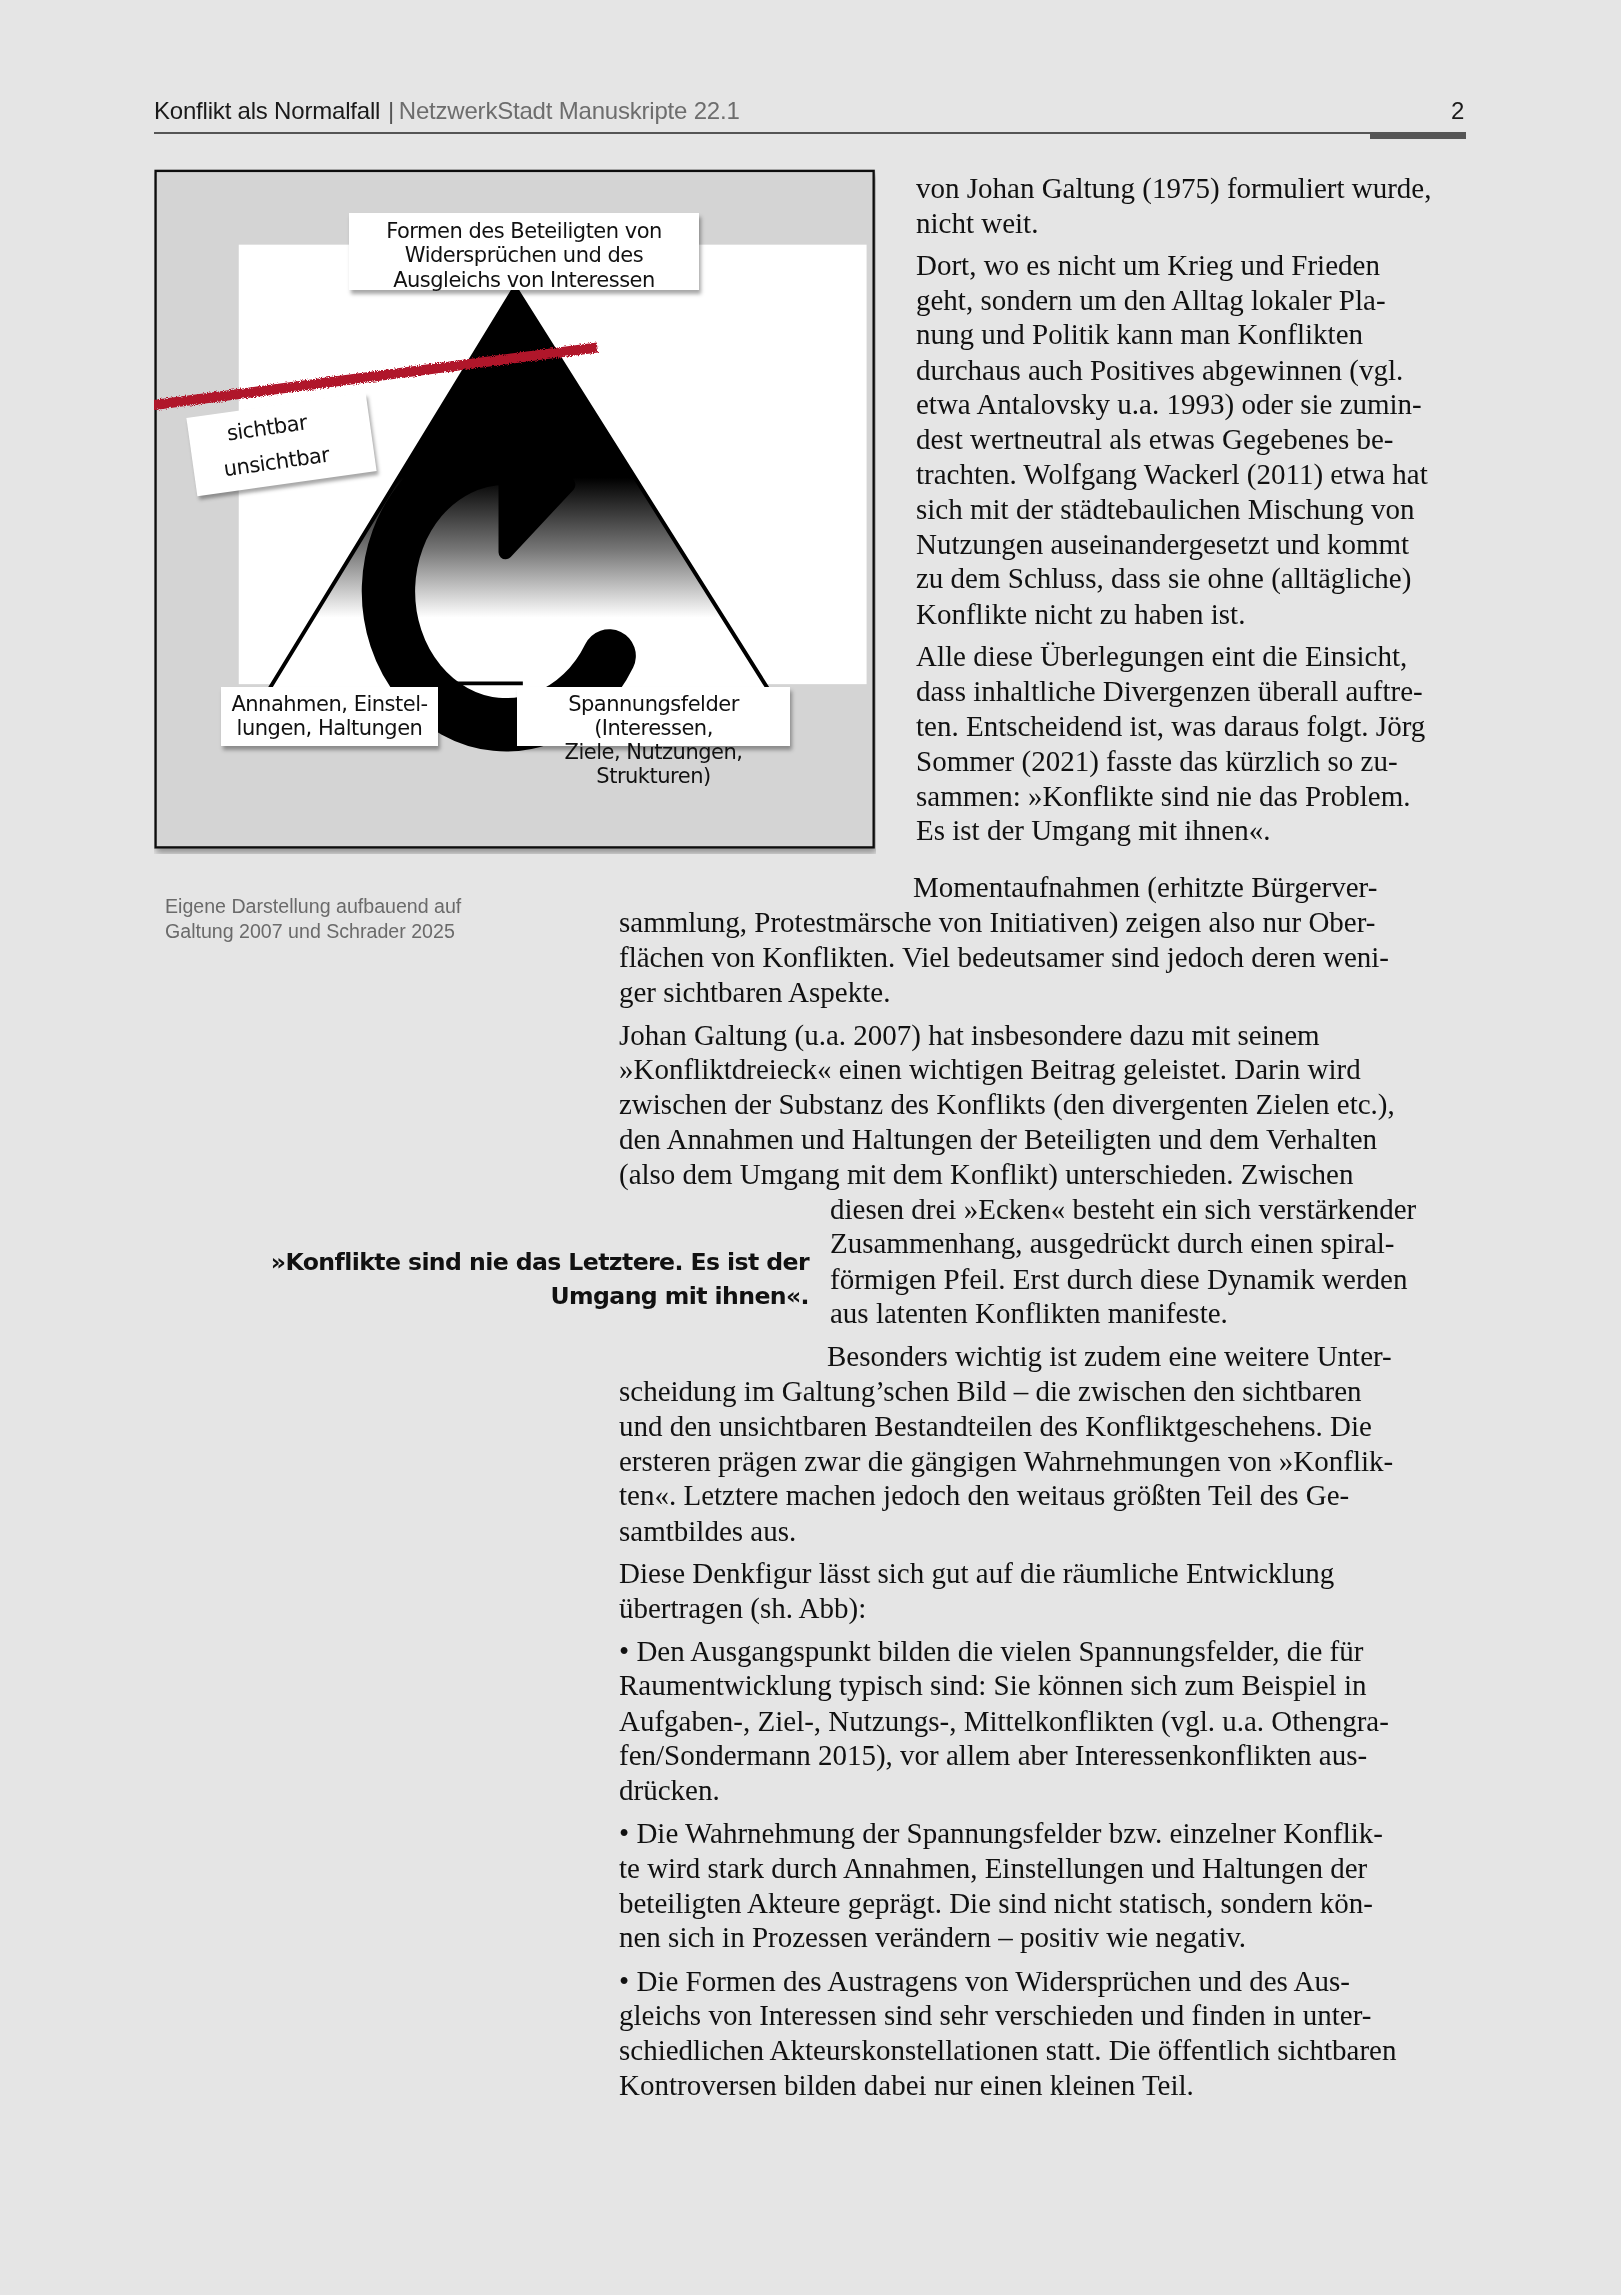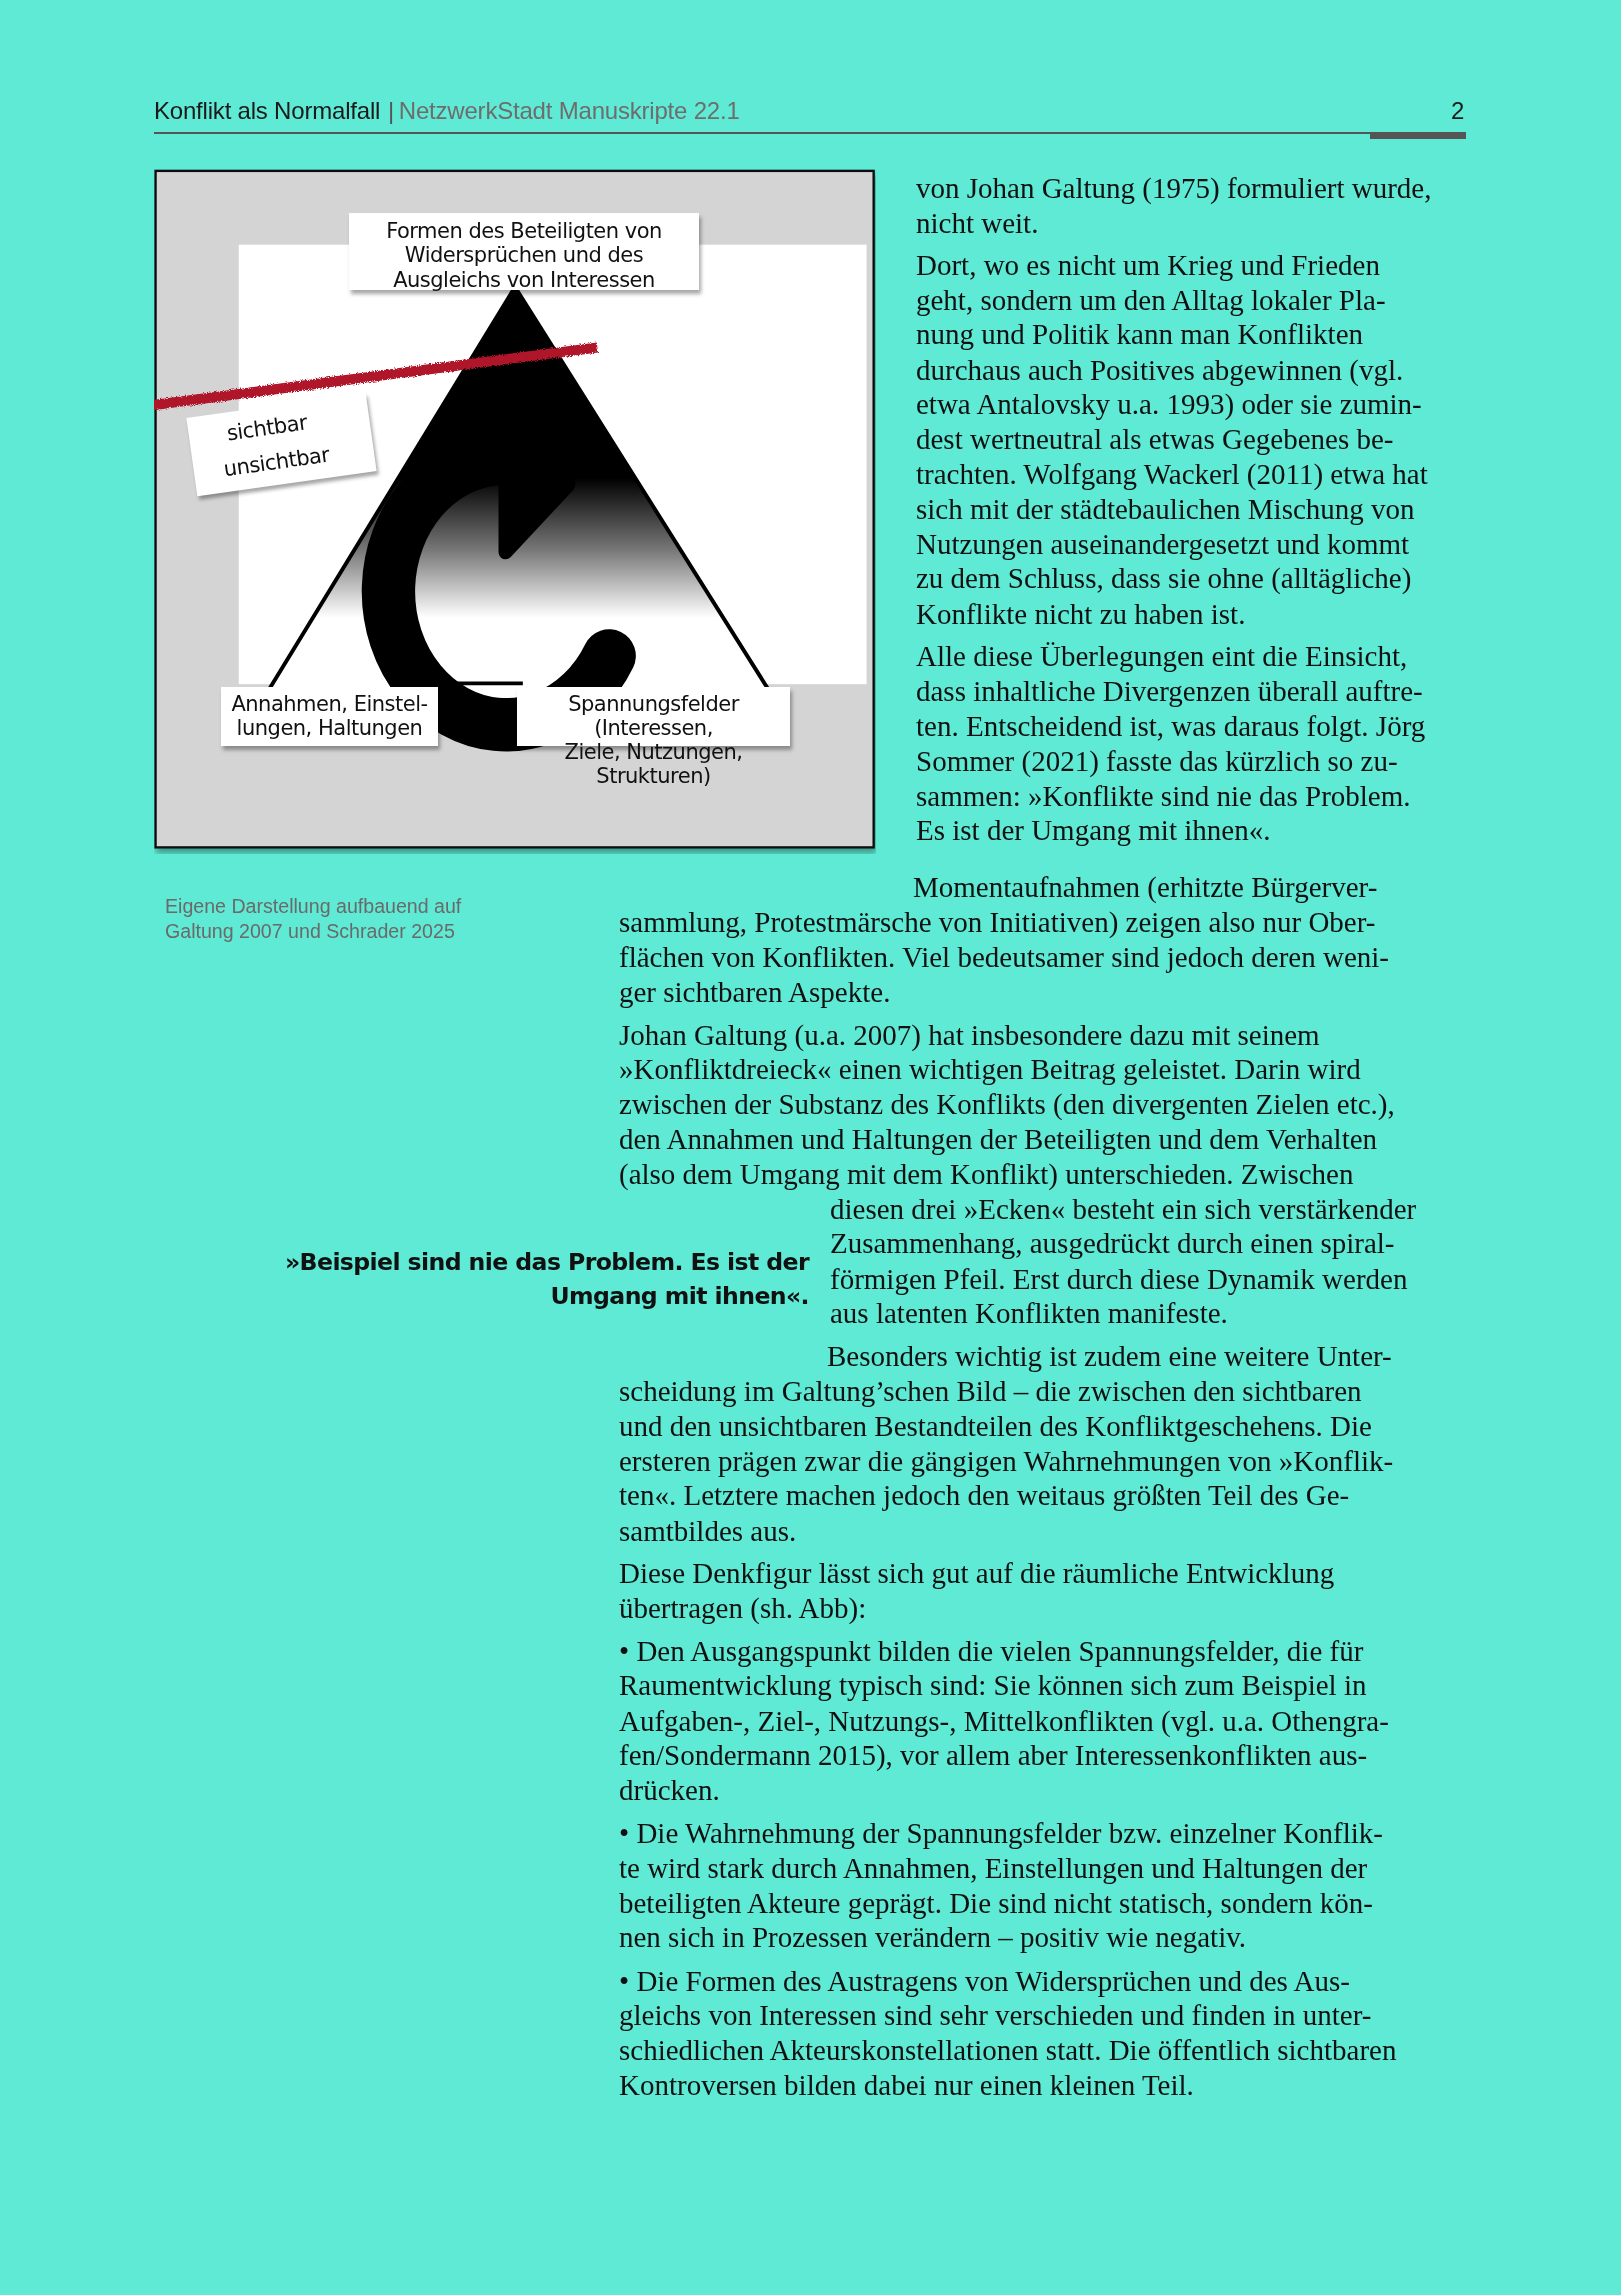--- a/index.html
+++ b/index.html
@@ -1,17 +1,17 @@
 <!DOCTYPE html>
 <html style="font-size:12.6px"><head>
 <meta charset="utf-8">
 <style>
   html, body { margin: 0; padding: 0; background: #ffffff; }
   body { width: 1622px; height: 2295px; position: relative; overflow: hidden; }
-  .page { position: absolute; left: 0; top: 0; width: 1622px; height: 2295px; background: #5eead4; }
+  .page { position: absolute; left: 0; top: 0; width: 1622px; height: 2295px; background: #e5e5e5; }
 
   
   .running-head { position: absolute; left: 154px; top: 97px; font-family: "Liberation Sans", sans-serif; font-size: 24px; letter-spacing: -0.2px; color: #1a1a1a; white-space: nowrap; }
   .running-head .sep { color: #555; margin: 0 4.7px 0 7.9px; }
   .running-head .series { color: #6d6d6d; }
   .page-number { position: absolute; left: 1451px; top: 97px; font-family: "Liberation Sans", sans-serif; font-size: 24px; color: #1a1a1a; }
   .head-rule { position: absolute; left: 154px; top: 132px; width: 1312px; height: 2.4px; background: #555; }
   .head-bar { position: absolute; left: 1370px; top: 132px; width: 96px; height: 7px; background: #555; }
 
   
@@ -100,21 +100,21 @@
     <div class="fig-label fig-right">
       <div>Spannungsfelder (Interessen,</div>
       <div>Ziele, Nutzungen, Strukturen)</div>
     </div>
 
   </div>
 
   <div class="caption" style="top:895px">Eigene Darstellung aufbauend auf</div>
   <div class="caption" style="top:920px">Galtung 2007 und Schrader 2025</div>
 
-  <div class="pullquote" style="top:1248px">»Beispiel sind nie das Problem. Es ist der</div>
+  <div class="pullquote" style="top:1248px">»Konflikte sind nie das Letztere. Es ist der</div>
   <div class="pullquote" style="top:1282px">Umgang mit ihnen«.</div>
 
   <div id="right-col">
       <div class="line" style="left: 916px; top: 174px;">von Johan Galtung (1975) formuliert wurde,</div>
       <div class="line" style="left: 916px; top: 209px;">nicht weit.</div>
       <div class="line" style="left: 916px; top: 251px;">Dort, wo es nicht um Krieg und Frieden</div>
       <div class="line" style="left: 916px; top: 286px;">geht, sondern um den Alltag lokaler Pla-</div>
       <div class="line" style="left: 916px; top: 320px;">nung und Politik kann man Konflikten</div>
       <div class="line" style="left: 916px; top: 356px;">durchaus auch Positives abgewinnen (vgl.</div>
       <div class="line" style="left: 916px; top: 390px;">etwa Antalovsky u.a. 1993) oder sie zumin-</div>

